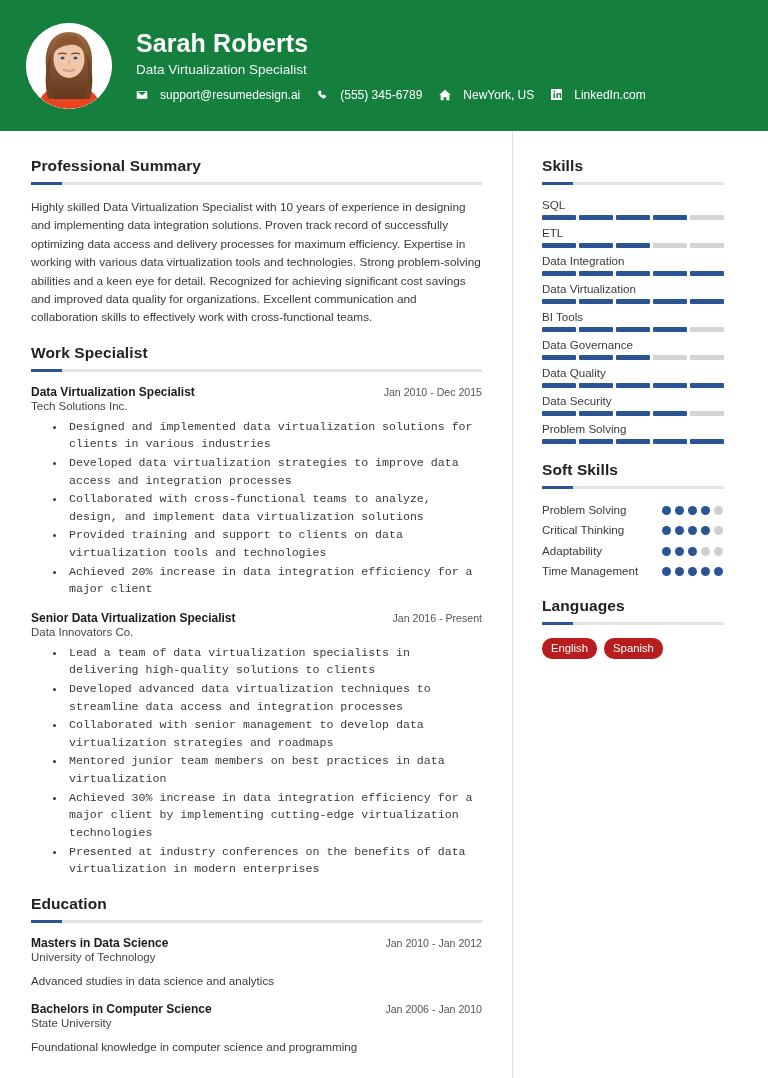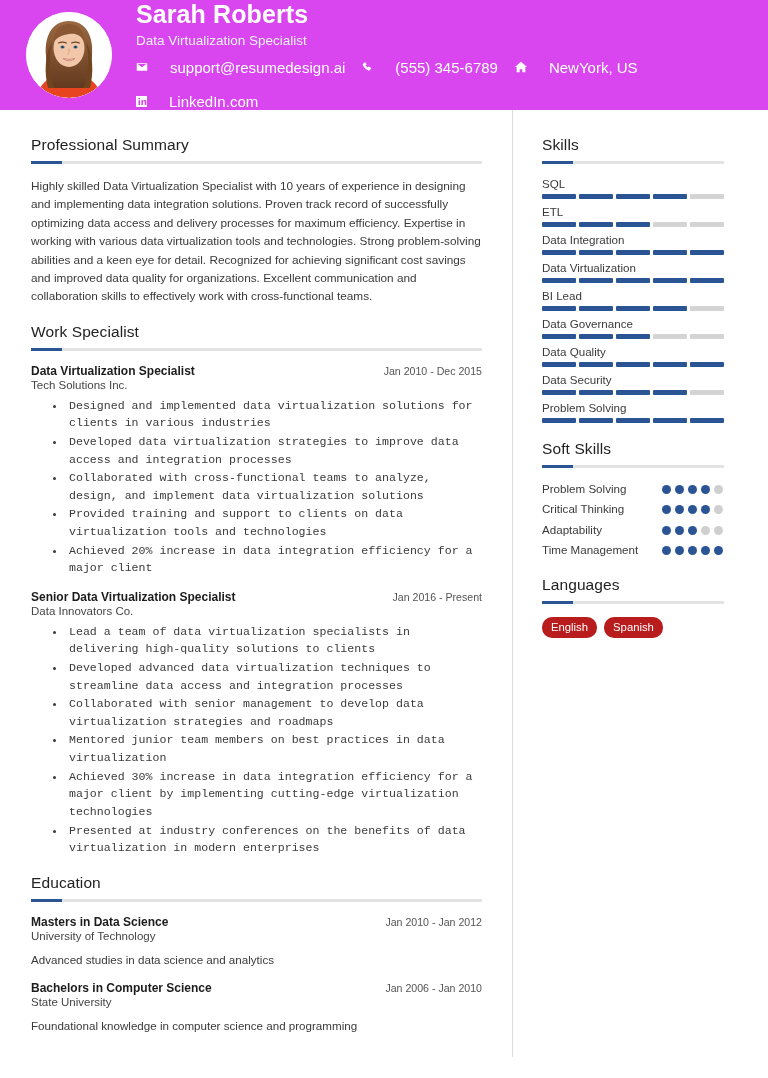--- a/index.html
+++ b/index.html
@@ -13,22 +13,22 @@
   .page {
     width: 768px;
     height: 1078px;
     position: relative;
     background: #ffffff;
     overflow: hidden;
   }
 
   
   .header {
-    background: #d946ef;
-    height: 110px;
+    background: #15803d;
+    height: 131px;
     display: flex;
     align-items: center;
     padding: 0 26px;
   }
   .avatar-wrap {
     width: 86px;
     height: 86px;
     border-radius: 50%;
     background: #ffffff;
     flex: 0 0 86px;
@@ -55,23 +55,23 @@
   }
   .contacts {
     display: flex;
     align-items: center;
     gap: 17px;
     flex-wrap: wrap;
   }
   .contact {
     display: flex;
     align-items: center;
-    gap: 22px;
+    gap: 12px;
     color: #ffffff;
-    font-size: 15px;
+    font-size: 12px;
     white-space: nowrap;
   }
   .contact svg { display: block; flex: 0 0 auto; }
 
   
   .body {
     display: flex;
     align-items: stretch;
     height: 947px;
   }
@@ -82,21 +82,21 @@
     border-right: 1px solid #dddddd;
   }
   .col-right {
     flex: 1 1 auto;
     padding: 26px 44px 0 29px;
   }
 
   .section { margin-bottom: 17px; }
   .section-title {
     font-size: 15.5px;
-    font-weight: normal;
+    font-weight: bold;
     color: #222222;
     letter-spacing: 0.1px;
     margin-bottom: 7px;
   }
   .rule {
     height: 3px;
     background: #e3e3e3;
     position: relative;
     margin-bottom: 13px;
   }
@@ -428,21 +428,21 @@
               <div class="skill-name">Data Virtualization</div>
               <div class="skill-bar">
                 <span class="seg on"></span>
                 <span class="seg on"></span>
                 <span class="seg on"></span>
                 <span class="seg on"></span>
                 <span class="seg on"></span>
               </div>
             </div>
             <div class="skill-row">
-              <div class="skill-name">BI Lead</div>
+              <div class="skill-name">BI Tools</div>
               <div class="skill-bar">
                 <span class="seg on"></span>
                 <span class="seg on"></span>
                 <span class="seg on"></span>
                 <span class="seg on"></span>
                 <span class="seg"></span>
               </div>
             </div>
             <div class="skill-row">
               <div class="skill-name">Data Governance</div>

